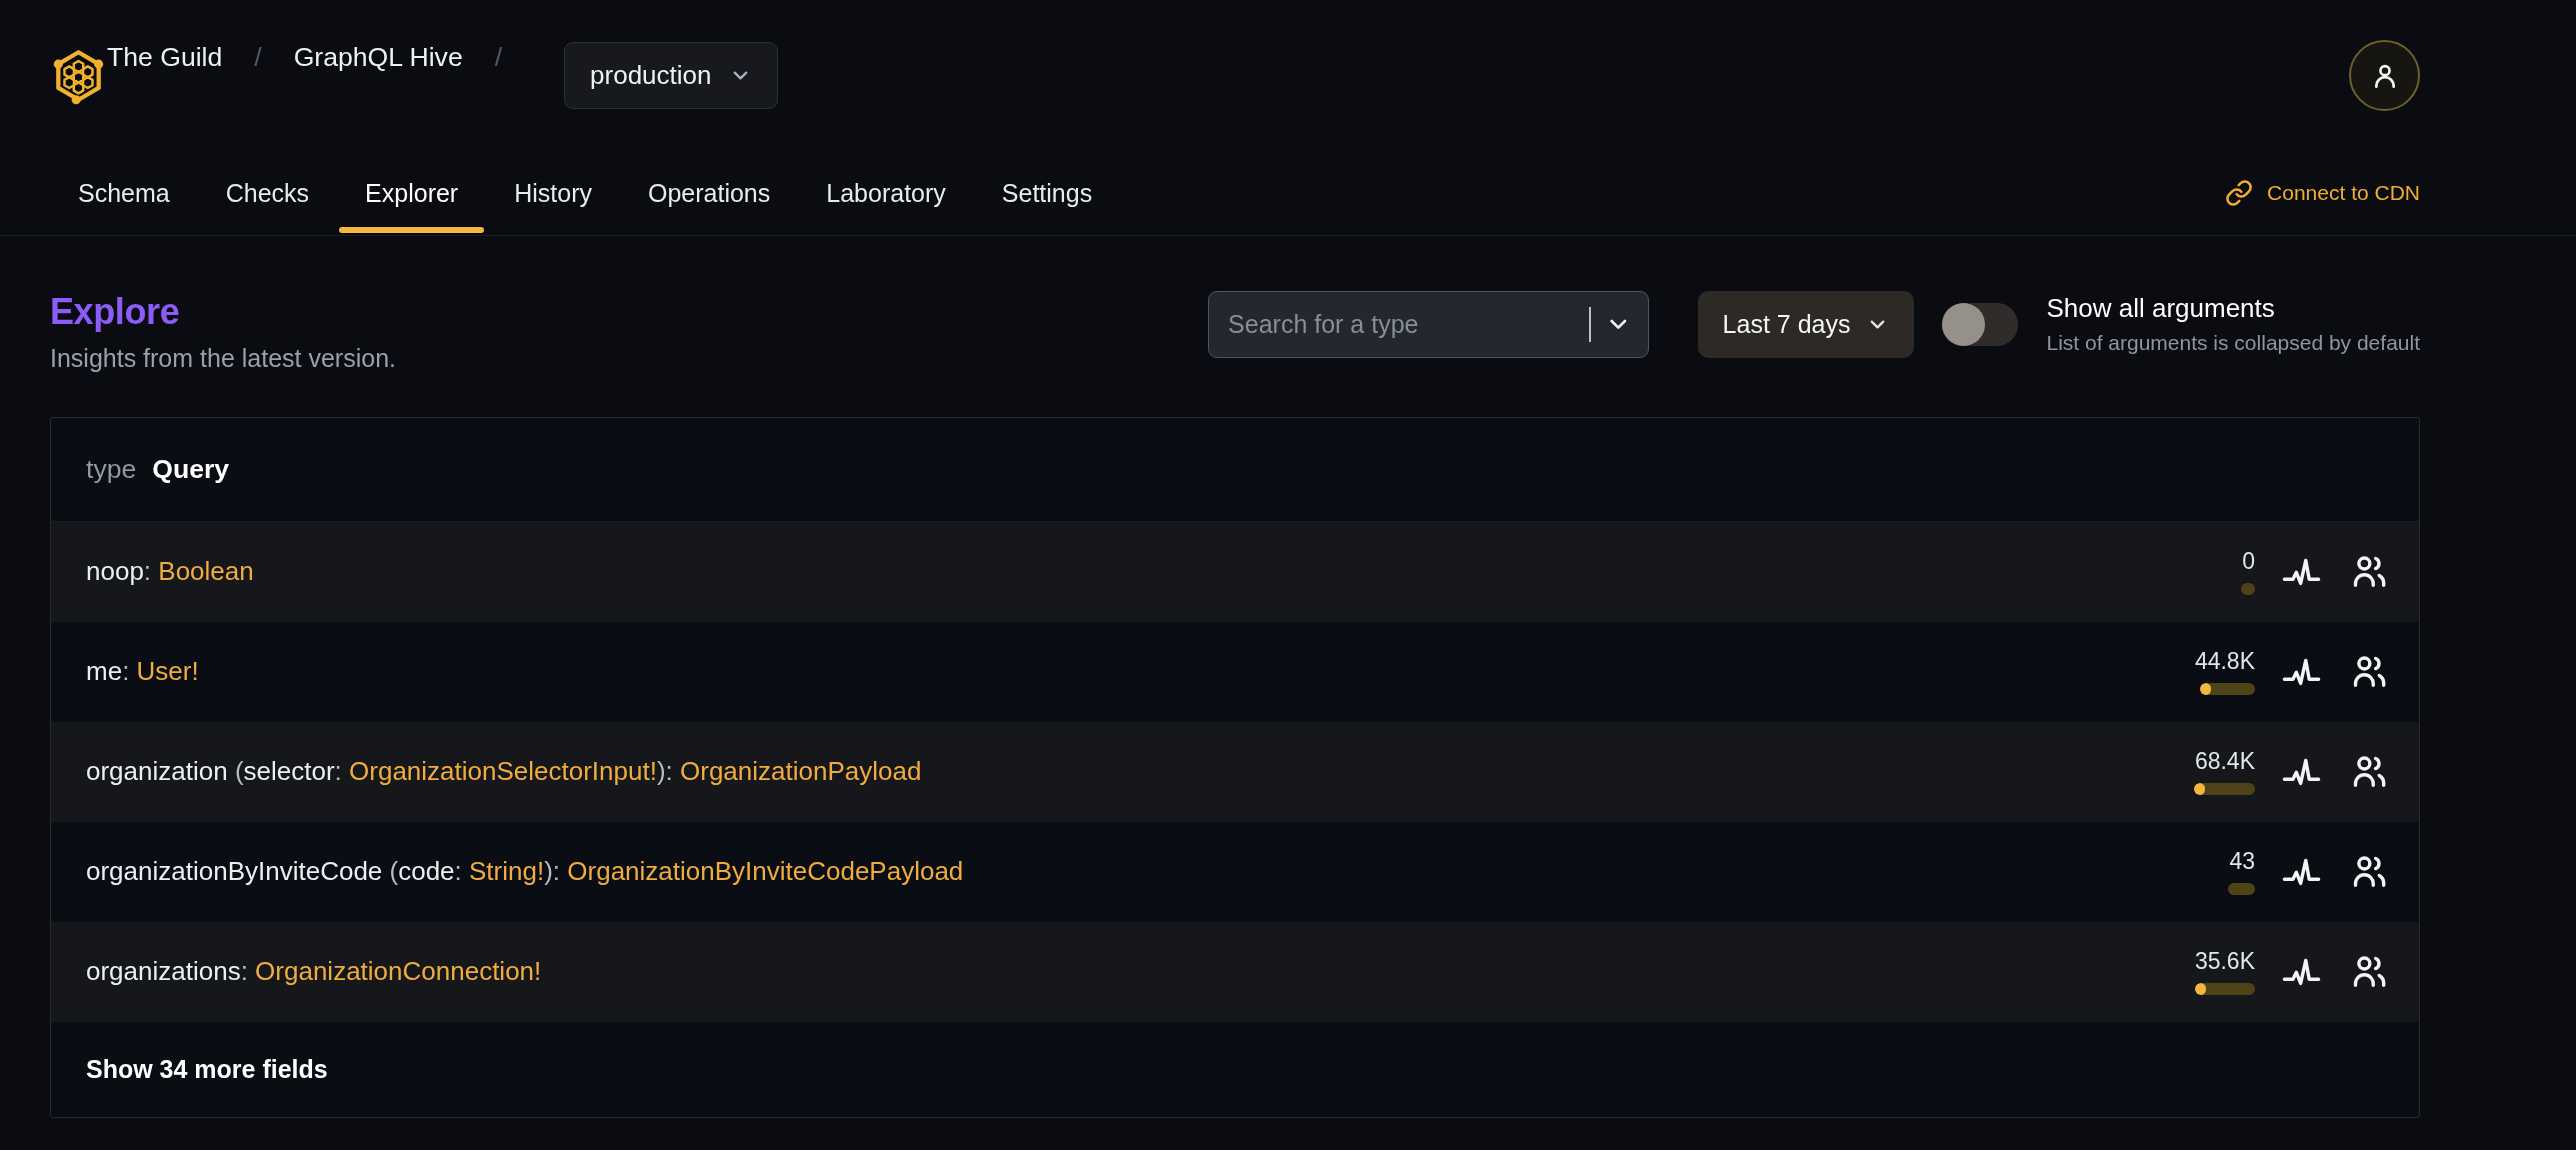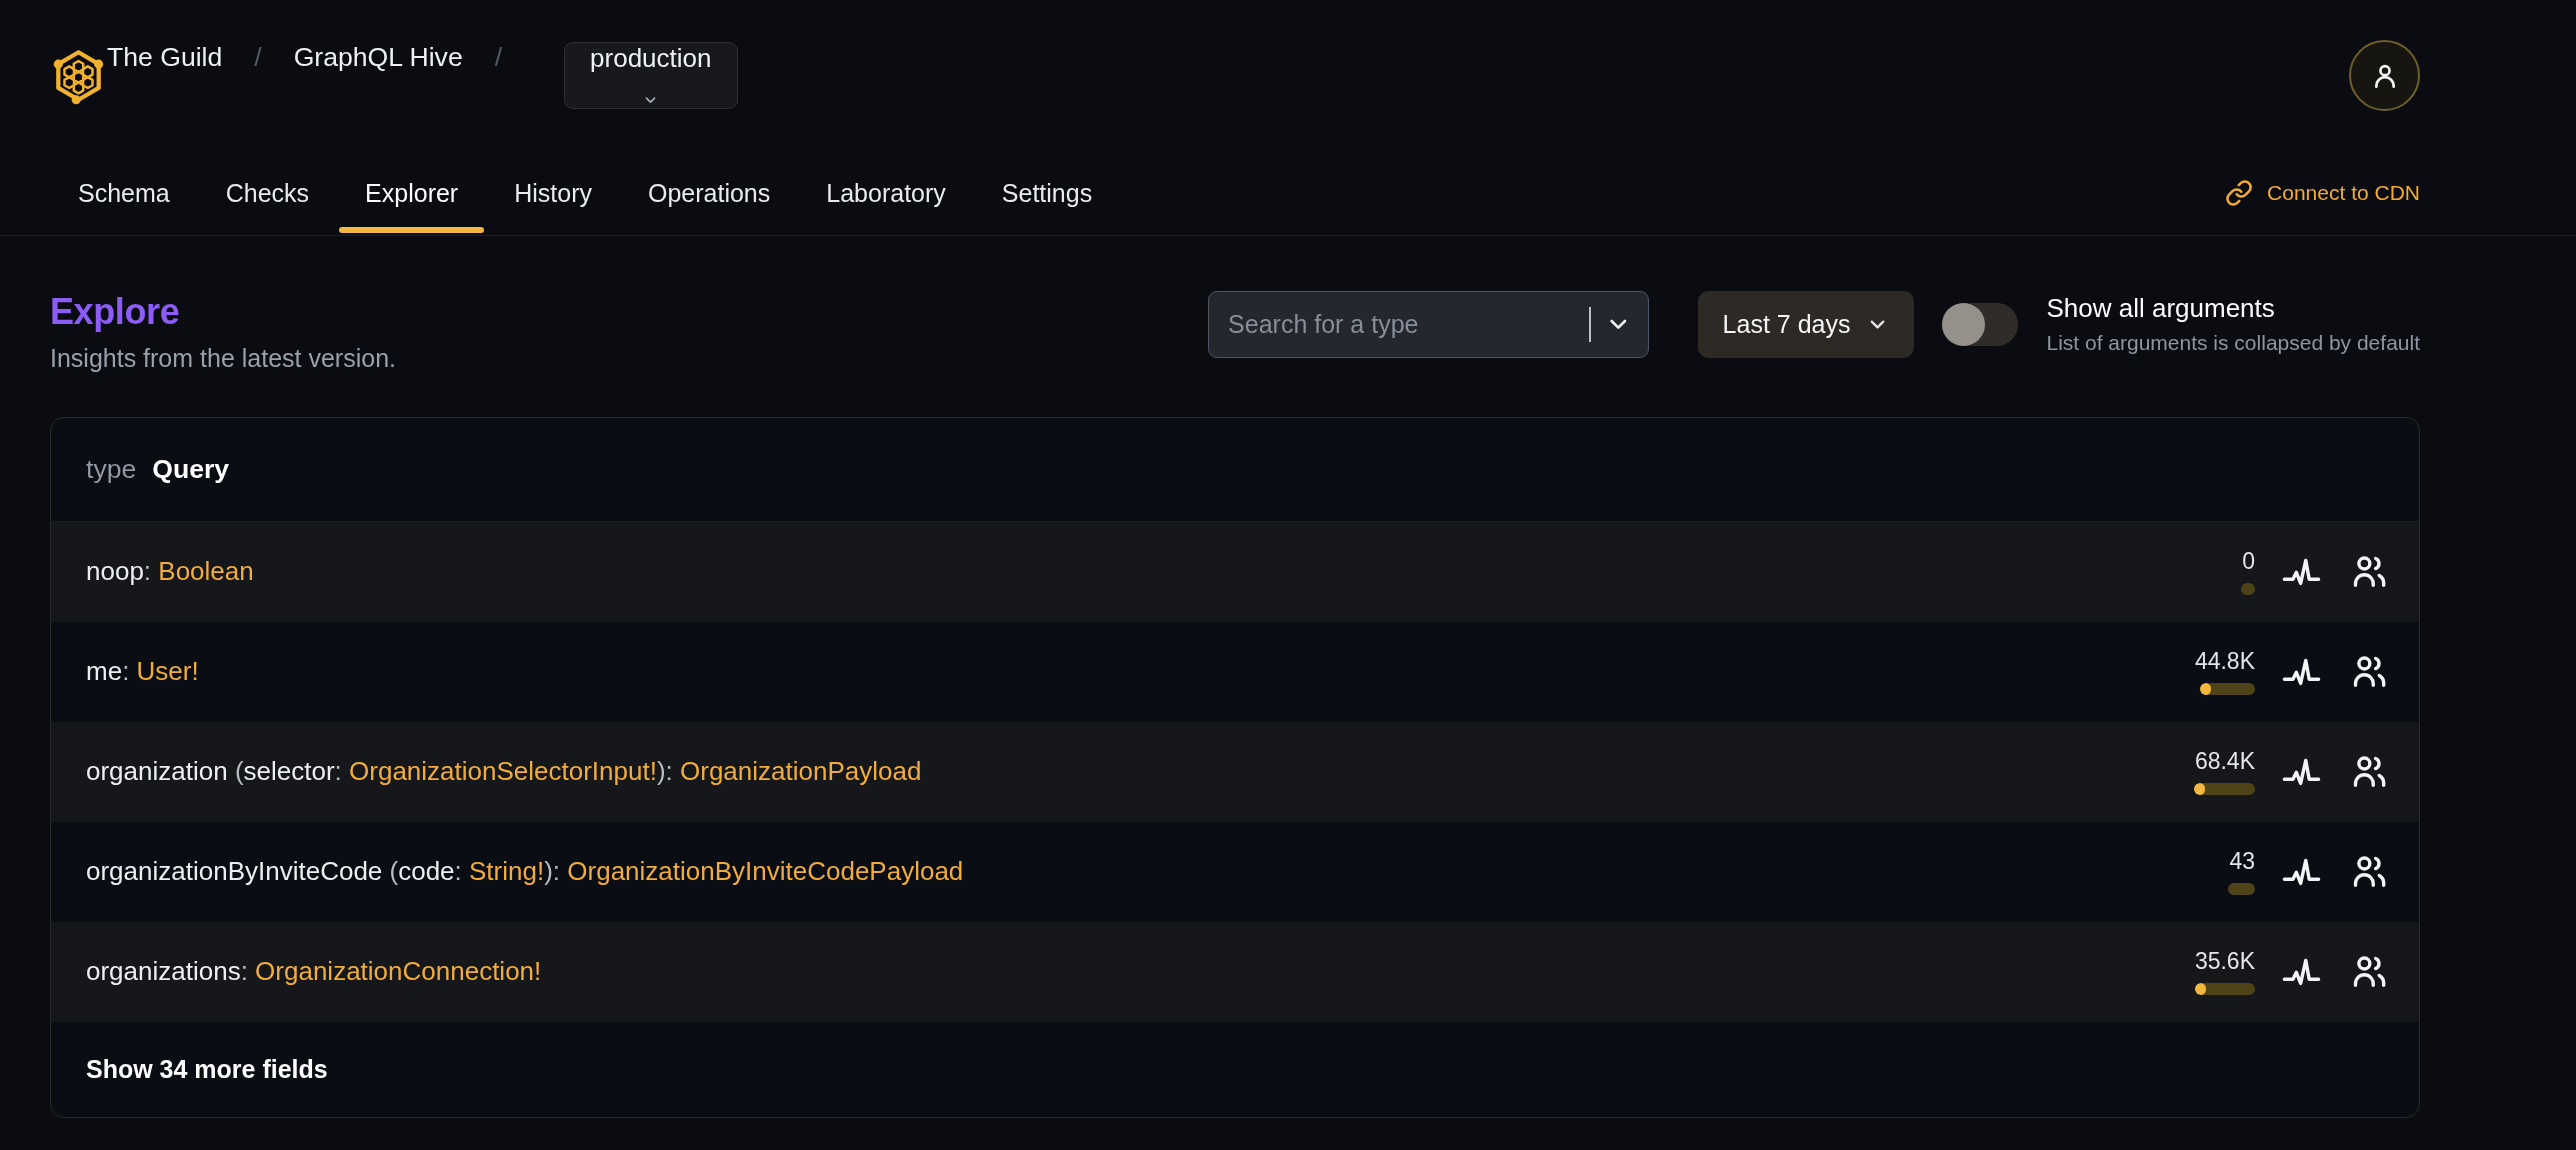--- a/index.html
+++ b/index.html
@@ -17,21 +17,21 @@
     padding:0 156px 0 50px;
   }
   .logo-svg { width:57px; height:60px; display:block; }
   .breadcrumb { display:flex; font-size:26.6px; }
   .crumb { color:#eef1f4; font-weight:500; cursor:pointer; }
   .crumb-sep { color:#525a66; margin:0 32px; font-size:26.6px; }
   .target-btn {
     margin-left:30px; height:67px; padding:0 25px;
     display:flex; align-items:center; gap:17.7px;
     background:#17191e; border:1.8px solid #2c2f36; border-radius:8.9px;
-    color:#eef1f4; font-size:26px; font-family:inherit; cursor:pointer;flex-direction:column;
+    color:#eef1f4; font-size:26px; font-family:inherit; cursor:pointer;
   }
   .chev { stroke:#aab1bb; fill:none; stroke-width:2.4; stroke-linecap:round; stroke-linejoin:round; }
   .avatar-btn {
     margin-left:auto; width:71px; height:71px; border-radius:50%;
     background:#17150f; border:2.7px solid #6e5f2c;
     display:flex; align-items:center; justify-content:center; cursor:pointer;
   }
 
   .tabs-row {
     height:85px; display:flex; align-items:stretch;
@@ -86,21 +86,21 @@
     position:absolute; left:0; top:0; width:43px; height:43px;
     border-radius:50%; background:#95918a;
   }
   .toggle-labels { line-height:1.25; }
   .toggle-title { font-size:26px; color:#ffffff; font-weight:500; }
   .toggle-desc { font-size:21px; color:#8d96a1; margin-top:5.3px; }
 
   
   .type-card {
     margin-top:44px; background:#0a0d13;
-    border:1.8px solid #292b28; border-radius:14px; overflow:hidden;
+    border:1.8px solid #292b28; border-radius:3px; overflow:hidden;
   }
   .card-header {
     height:104px; display:flex; align-items:center; gap:16px;
     padding:0 35px; border-bottom:0.9px solid rgba(255,255,255,0.06);
   }
   .kind-label { font-size:26.6px; color:#8f98a3; }
   .type-name { font-size:26.6px; font-weight:700; color:#ffffff; cursor:pointer; }
 
   .field-row { height:100px; display:flex; align-items:center; padding:0 28px 0 35px; }
   .field-row.striped { background:#16171a; }

